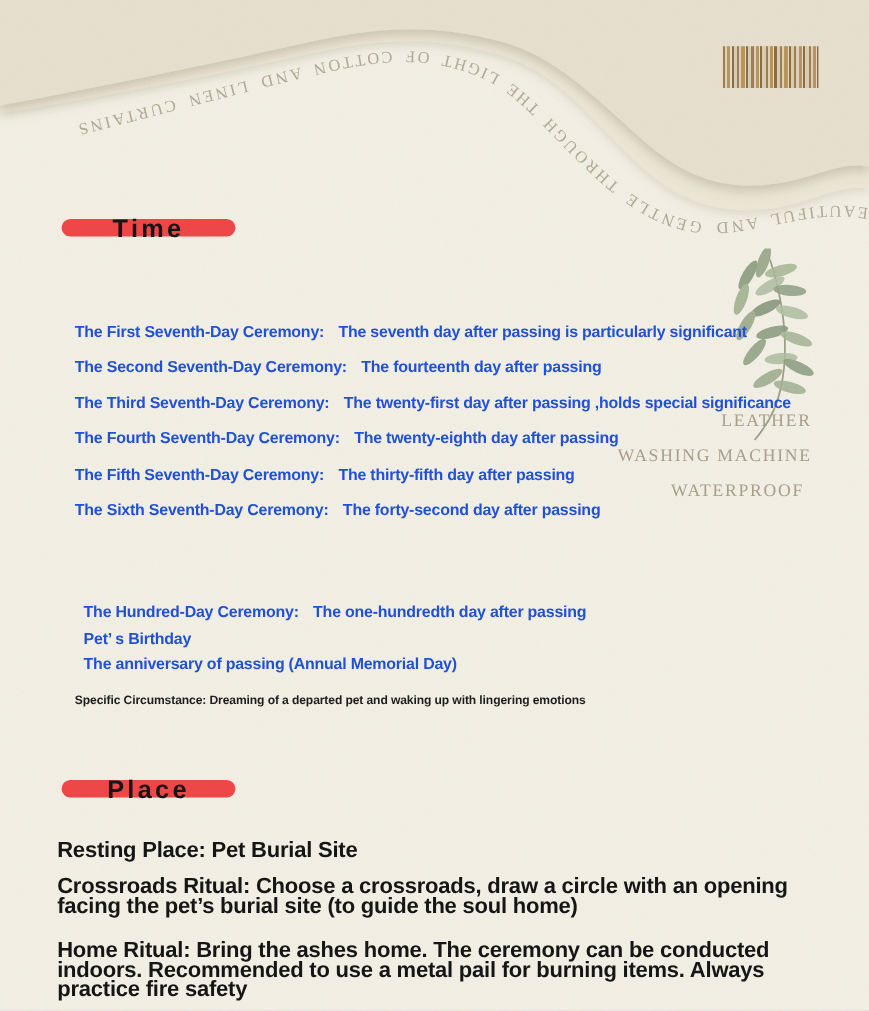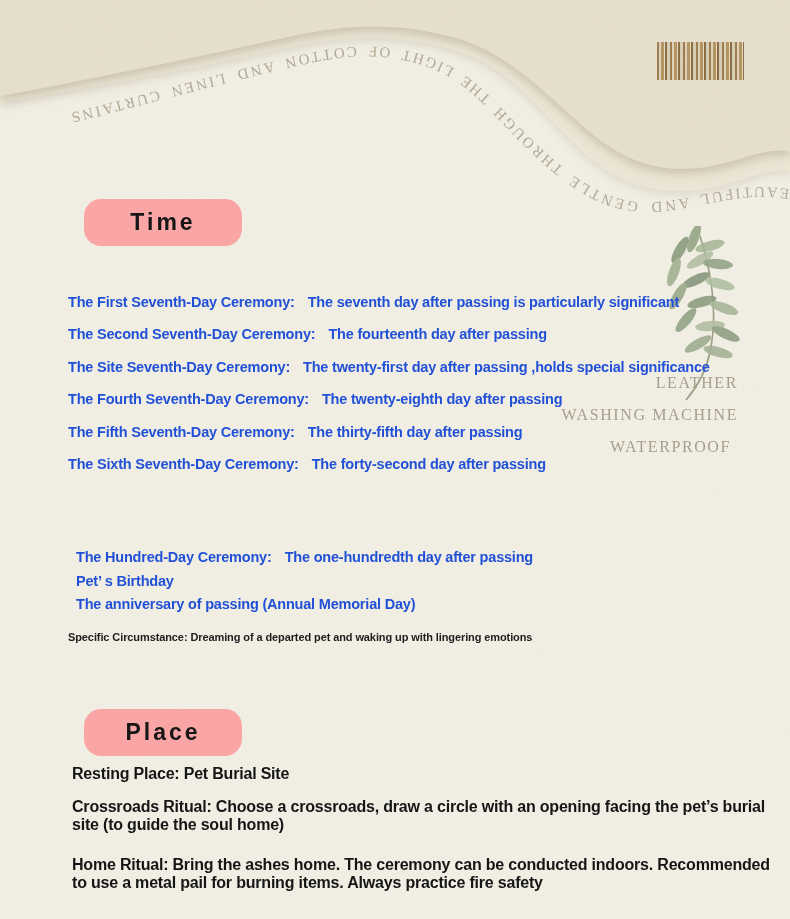--- a/index.html
+++ b/index.html
@@ -11,22 +11,22 @@
   .top-svg{position:absolute;left:0;top:0;z-index:1;}
   .grain{position:absolute;inset:0;z-index:40;pointer-events:none;opacity:.05;}
   .barcode{
     position:absolute;left:657px;top:42px;width:87px;height:38px;z-index:5;
     background:repeating-linear-gradient(90deg,
       #9e7c4e 0px,#9e7c4e 2px,#ddd2b9 2px,#ddd2b9 4px,
       #b5945f 4px,#b5945f 7px,#e6dcc6 7px,#e6dcc6 8px,
       #8a6b40 8px,#8a6b40 10px,#d8cdb4 10px,#d8cdb4 13px);
   }
   .badge{
-    position:absolute;left:84px;width:158px;height:47px;z-index:6;
-    background:#fca5a5;border-radius:17px;
+    position:absolute;left:56px;width:158px;height:16px;z-index:6;
+    background:#ef4444;border-radius:17px;
     display:flex;align-items:center;justify-content:center;
     font-weight:bold;font-size:23px;letter-spacing:3px;color:#121212;
   }
   .badge-time{top:199px;}
   .badge-place{top:709px;}
   .heading{
     position:absolute;left:68px;top:246px;z-index:6;
     font-size:19.5px;font-weight:bold;letter-spacing:-0.1px;color:#0d0d0d;
   }
   .rows{position:absolute;left:68px;top:294px;width:660px;z-index:6;}
@@ -41,22 +41,22 @@
   }
   .leaf-svg{position:absolute;left:638px;top:226px;z-index:4;}
   .side-labels{
     position:absolute;right:52px;top:374px;width:210px;z-index:5;
     text-align:right;font-family:"Liberation Serif", serif;
     font-size:16px;letter-spacing:1.6px;color:#a79d8a;
   }
   .side-labels div{margin-bottom:14px;}
   .side-labels div:nth-child(3){padding-right:7px;}
   .place-item{
-    position:absolute;left:72px;width:700px;z-index:6;
-    font-size:16px;font-weight:bold;line-height:17.5px;letter-spacing:-0.2px;color:#111;
+    position:absolute;left:52px;width:700px;z-index:6;
+    font-size:20px;font-weight:bold;line-height:17.5px;letter-spacing:-0.2px;color:#111;
   }
   .place-1{top:765px;}
   .place-2{top:798px;}
   .place-3{top:856px;}
 </style>
 </head>
 <body>
 
 <div class="page">
 
@@ -113,21 +113,21 @@
 
 
   <div class="rows">
     <div class="row">
       <span>The First Seventh-Day Ceremony:</span><span class="val">The seventh day after passing is particularly significant</span>
     </div>
     <div class="row">
       <span>The Second Seventh-Day Ceremony:</span><span class="val">The fourteenth day after passing</span>
     </div>
     <div class="row">
-      <span>The Site Seventh-Day Ceremony:</span><span class="val">The twenty-first day after passing ,holds special significance</span>
+      <span>The Third Seventh-Day Ceremony:</span><span class="val">The twenty-first day after passing ,holds special significance</span>
     </div>
     <div class="row">
       <span>The Fourth Seventh-Day Ceremony:</span><span class="val">The twenty-eighth day after passing</span>
     </div>
     <div class="row">
       <span>The Fifth Seventh-Day Ceremony:</span><span class="val">The thirty-fifth day after passing</span>
     </div>
     <div class="row">
       <span>The Sixth Seventh-Day Ceremony:</span><span class="val">The forty-second day after passing</span>
     </div>

